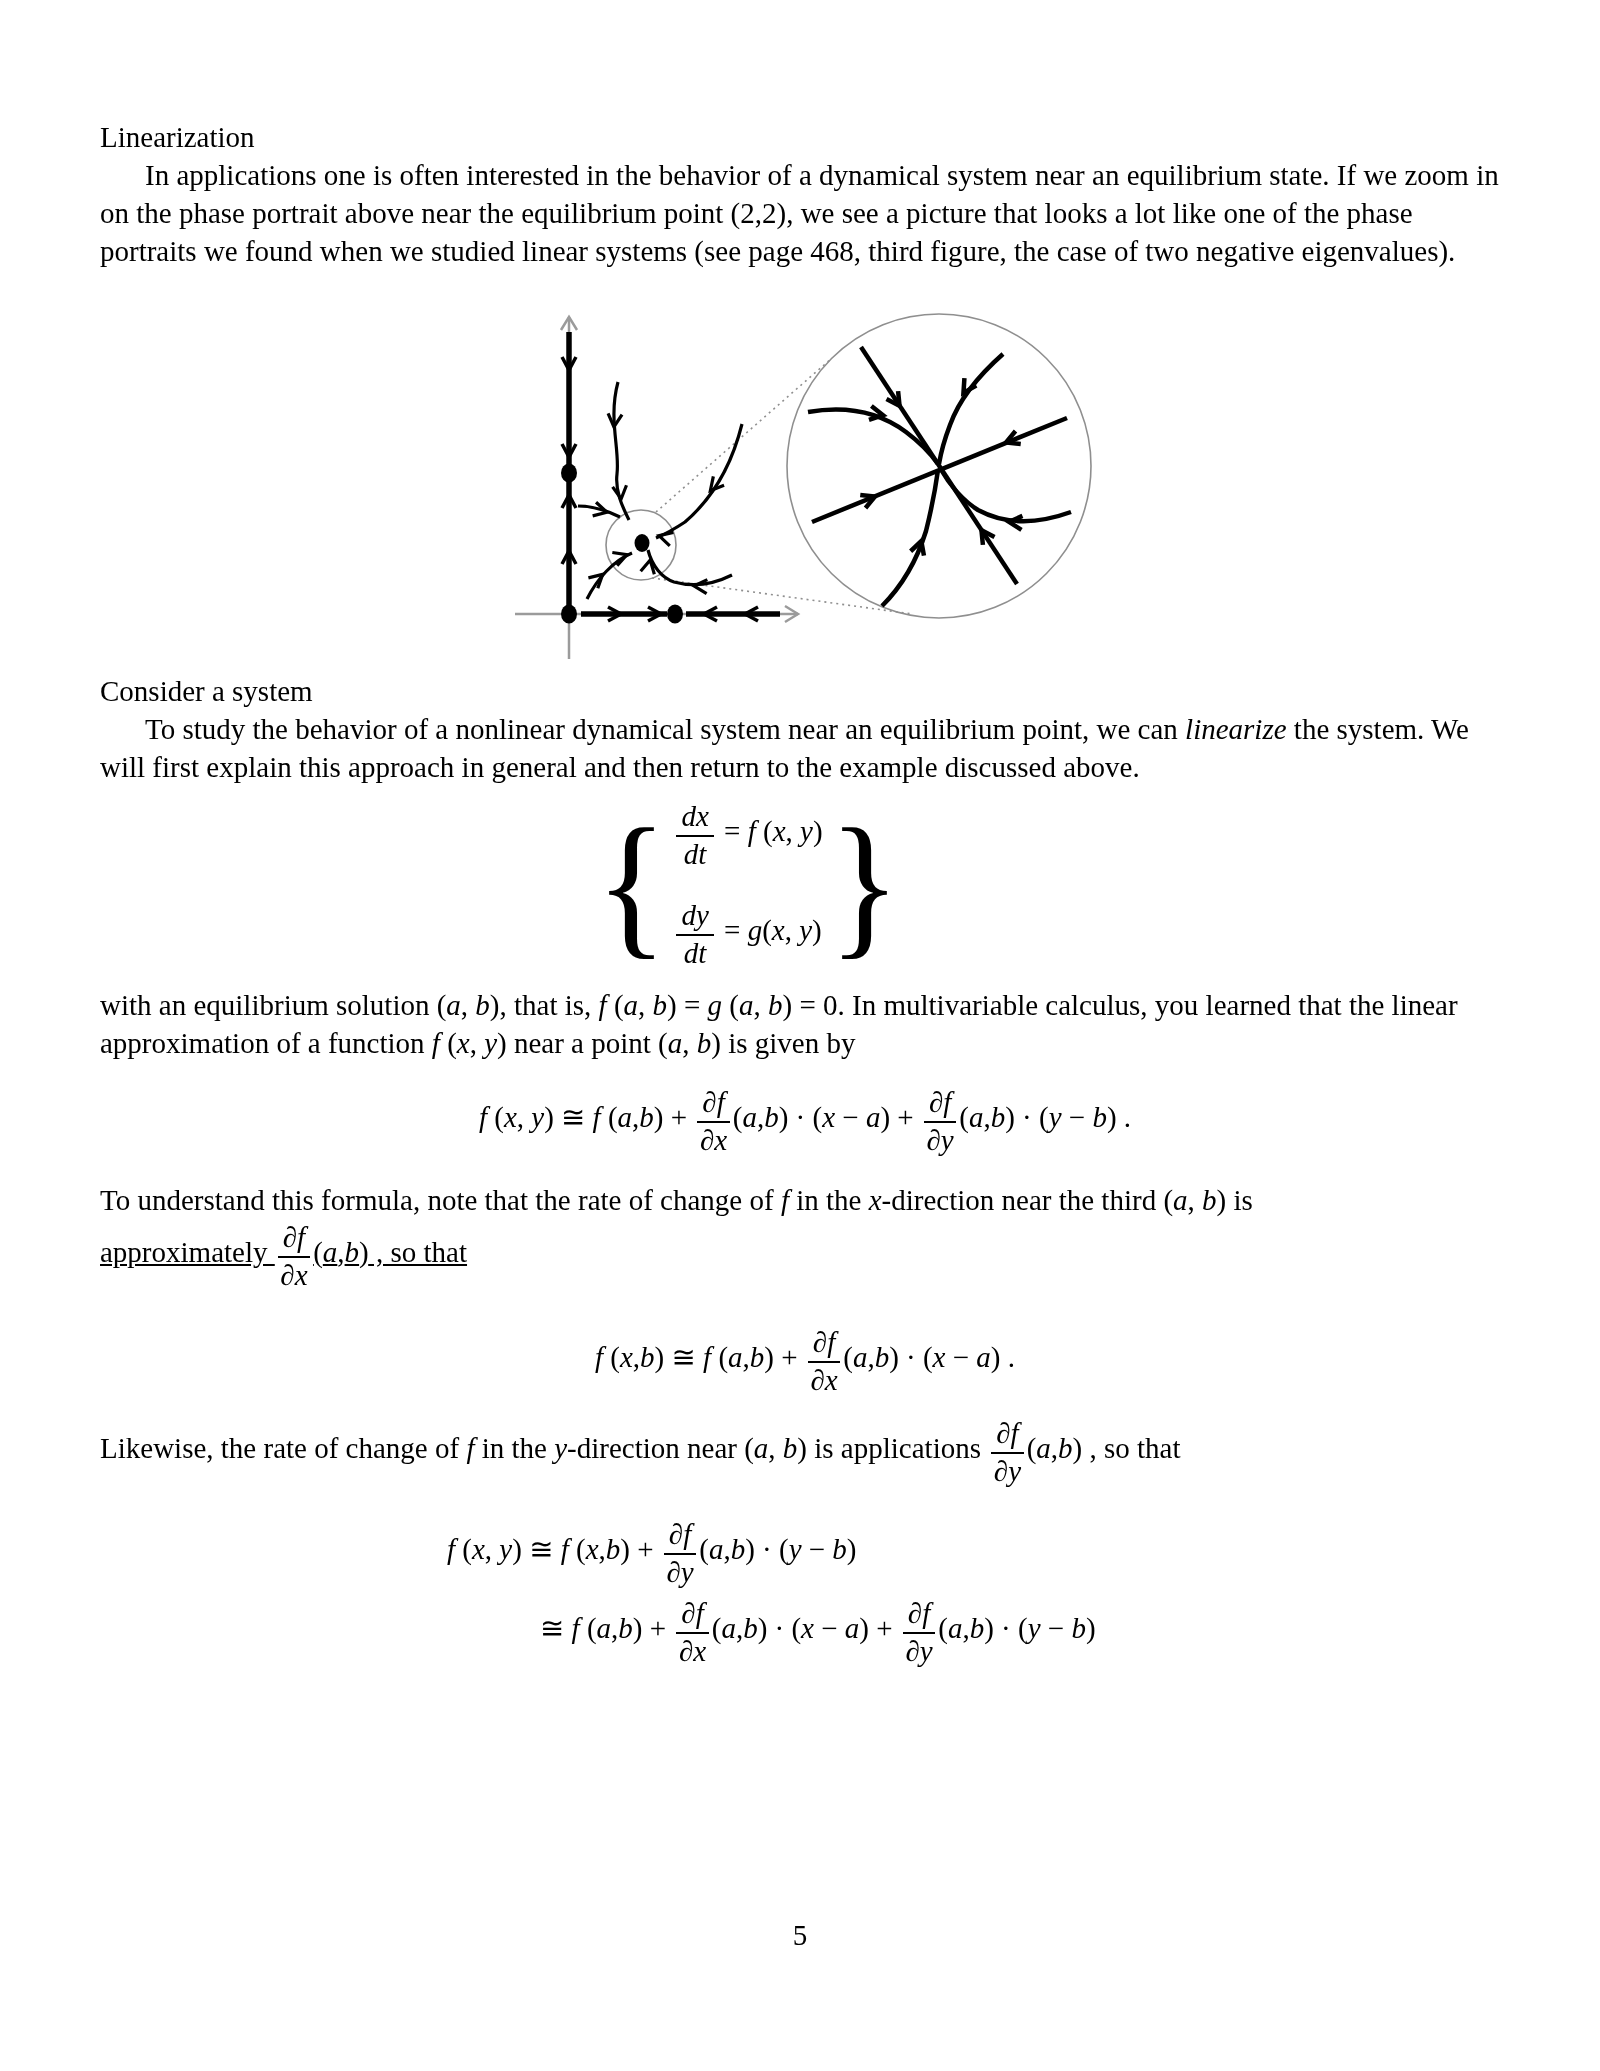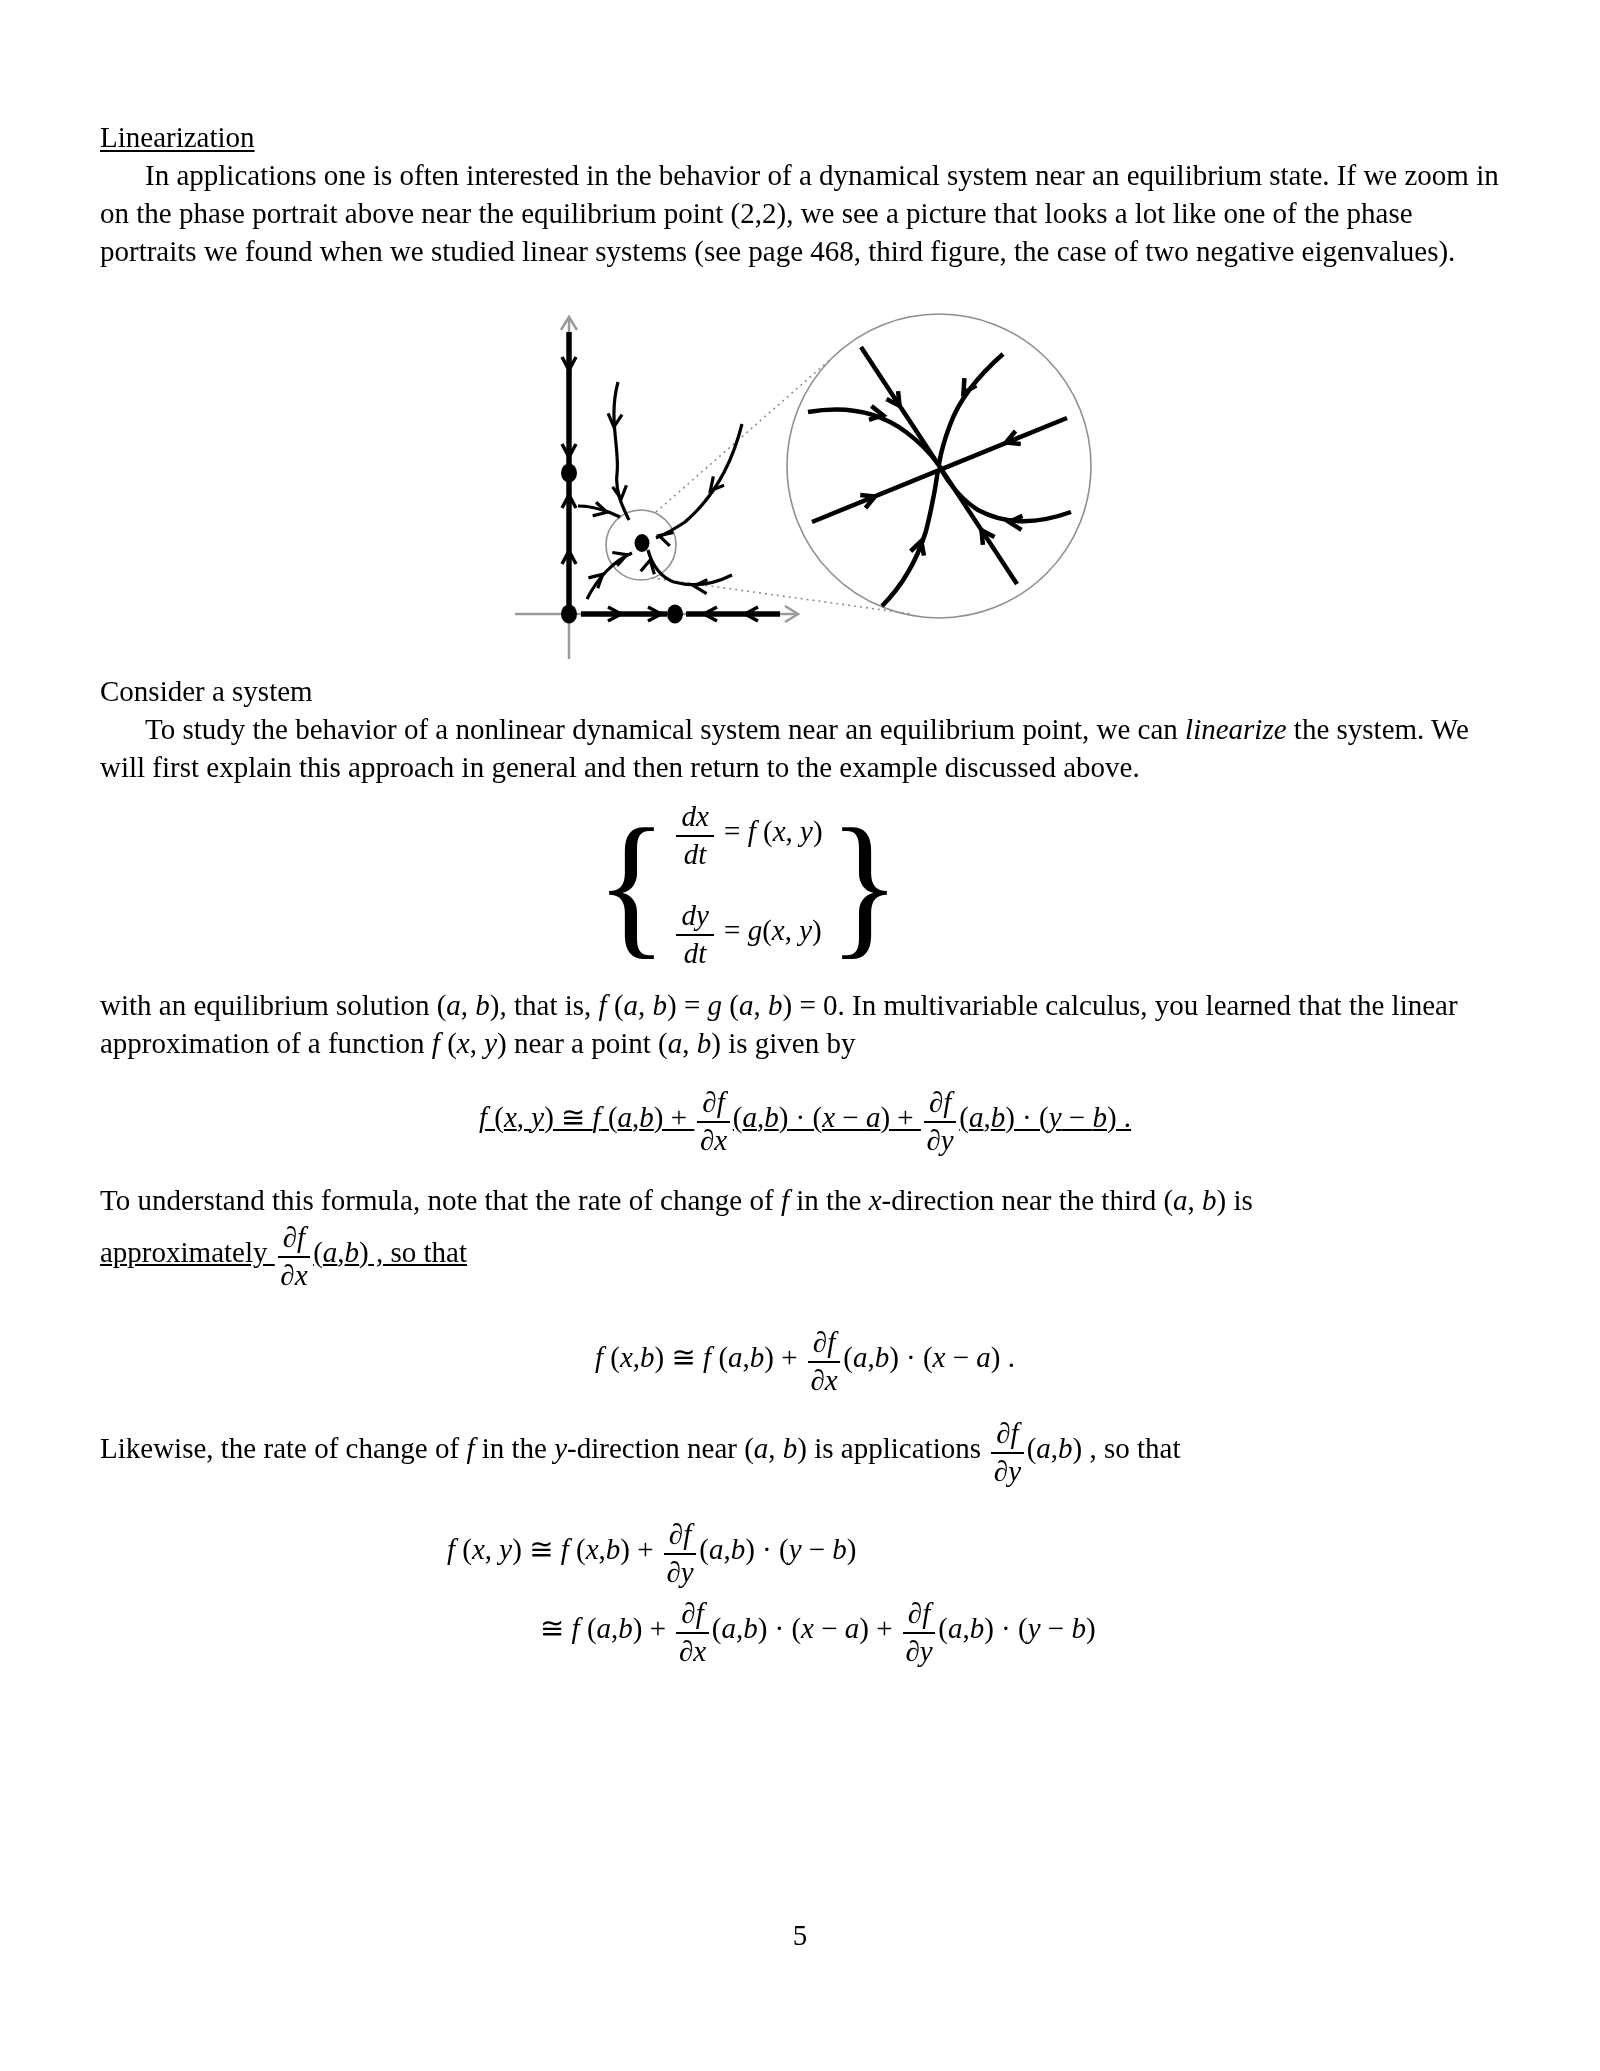--- a/index.html
+++ b/index.html
@@ -3,33 +3,33 @@
 <meta charset="utf-8">
 <style>
   * { margin:0; padding:0; box-sizing:border-box; }
   html, body { background:#ffffff; }
   body {
     width:1600px; height:2071px; position:relative;
     font-family:"Liberation Serif","DejaVu Serif",serif;
     font-size:29px; line-height:38px; color:var(--ink,#000);
   }
   .content { position:absolute; left:100px; top:118px; width:1410px; }
-  .heading { text-decoration:underline; text-underline-offset:3px; }
+  .heading { text-underline-offset:3px; }
   p.body { text-align:left; }
   .indent { text-indent:45px; }
   .pr20 { padding-right:30px; }
   .it { font-style:italic; }
   .frac {
     display:inline-flex; flex-direction:column; align-items:stretch;
     vertical-align:middle; text-align:center; margin:0 3px;
   }
   .frac .num { display:block; line-height:34px; padding:1px 5px 2px; border-bottom:2px solid var(--ink,#000); }
   .frac .den { display:block; line-height:34px; padding-top:0; }
   .display { text-align:center; }
-  .disp1 { margin:22px 0 24px 0;text-decoration:underline; }
+  .disp1 { margin:22px 0 24px 0; }
   .disp2 { margin:32px 0 18px 0; }
   .disp3 { margin-top:28px; text-align:left; }
   .disp3 .line1 { margin-left:347px; }
   .disp3 .line2 { margin-left:440px; margin-top:6px; }
   .system-wrap {
     display:flex; align-items:center; justify-content:center;
     width:fit-content; margin:12px auto 16px auto; transform:translateX(-57px);
   }
   .sys-rows { display:flex; flex-direction:column; gap:26px; align-items:flex-start; margin:0 6px; }
   .brace { font-size:150px; line-height:0.95; font-weight:400; transform:scaleY(1.06); }

